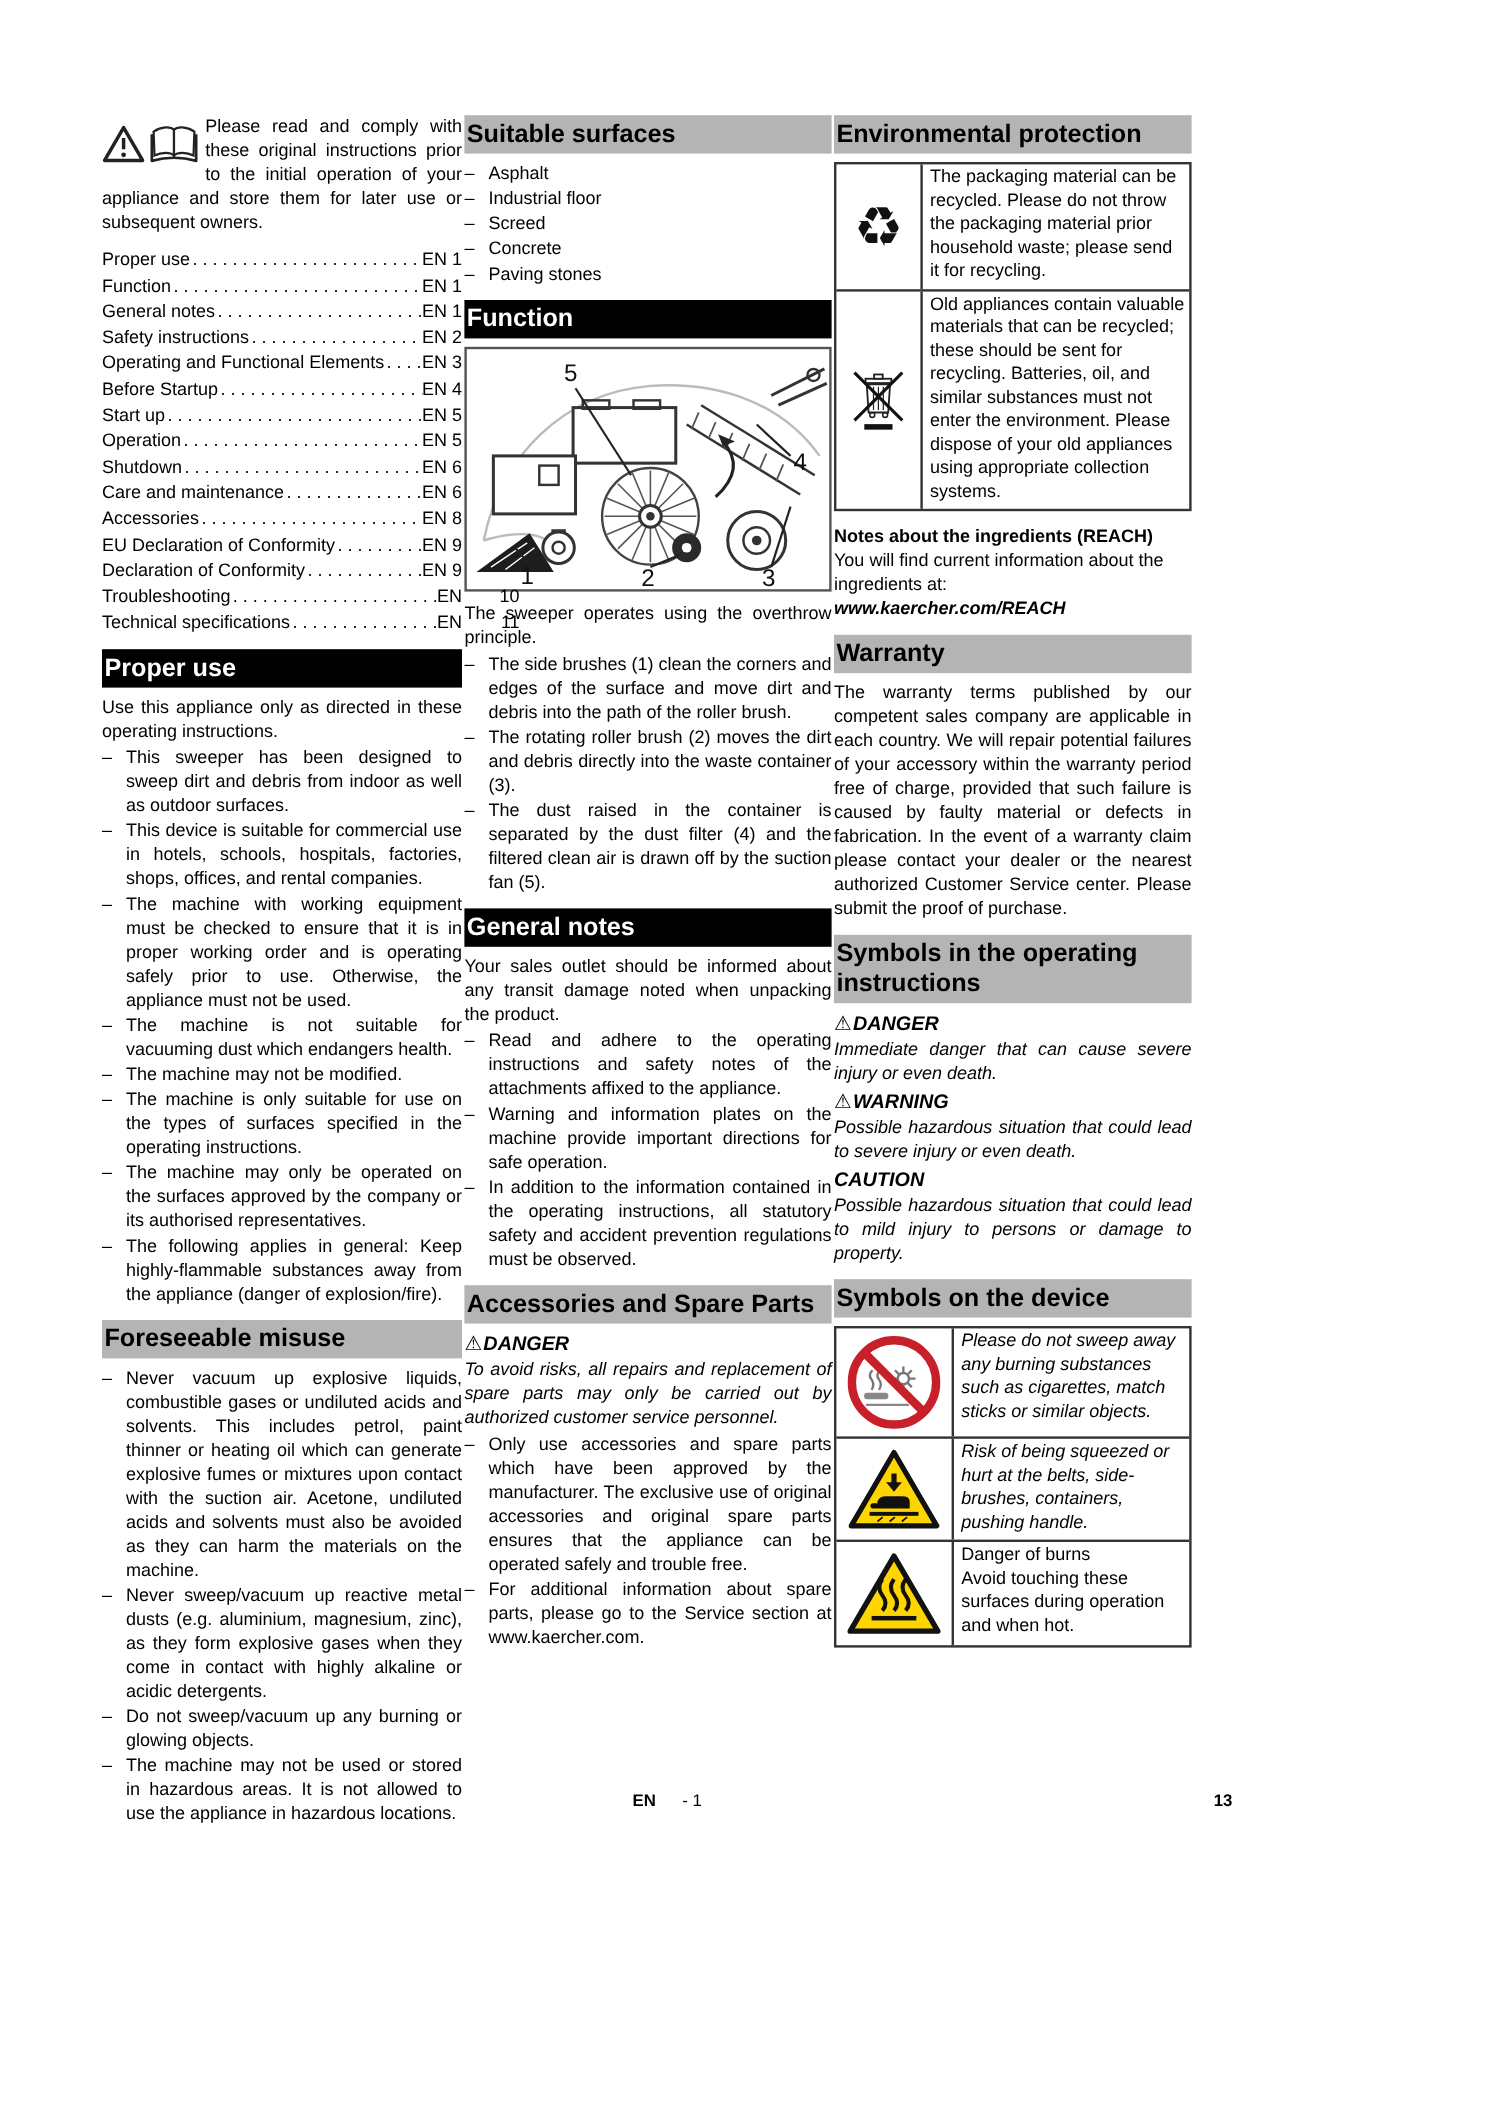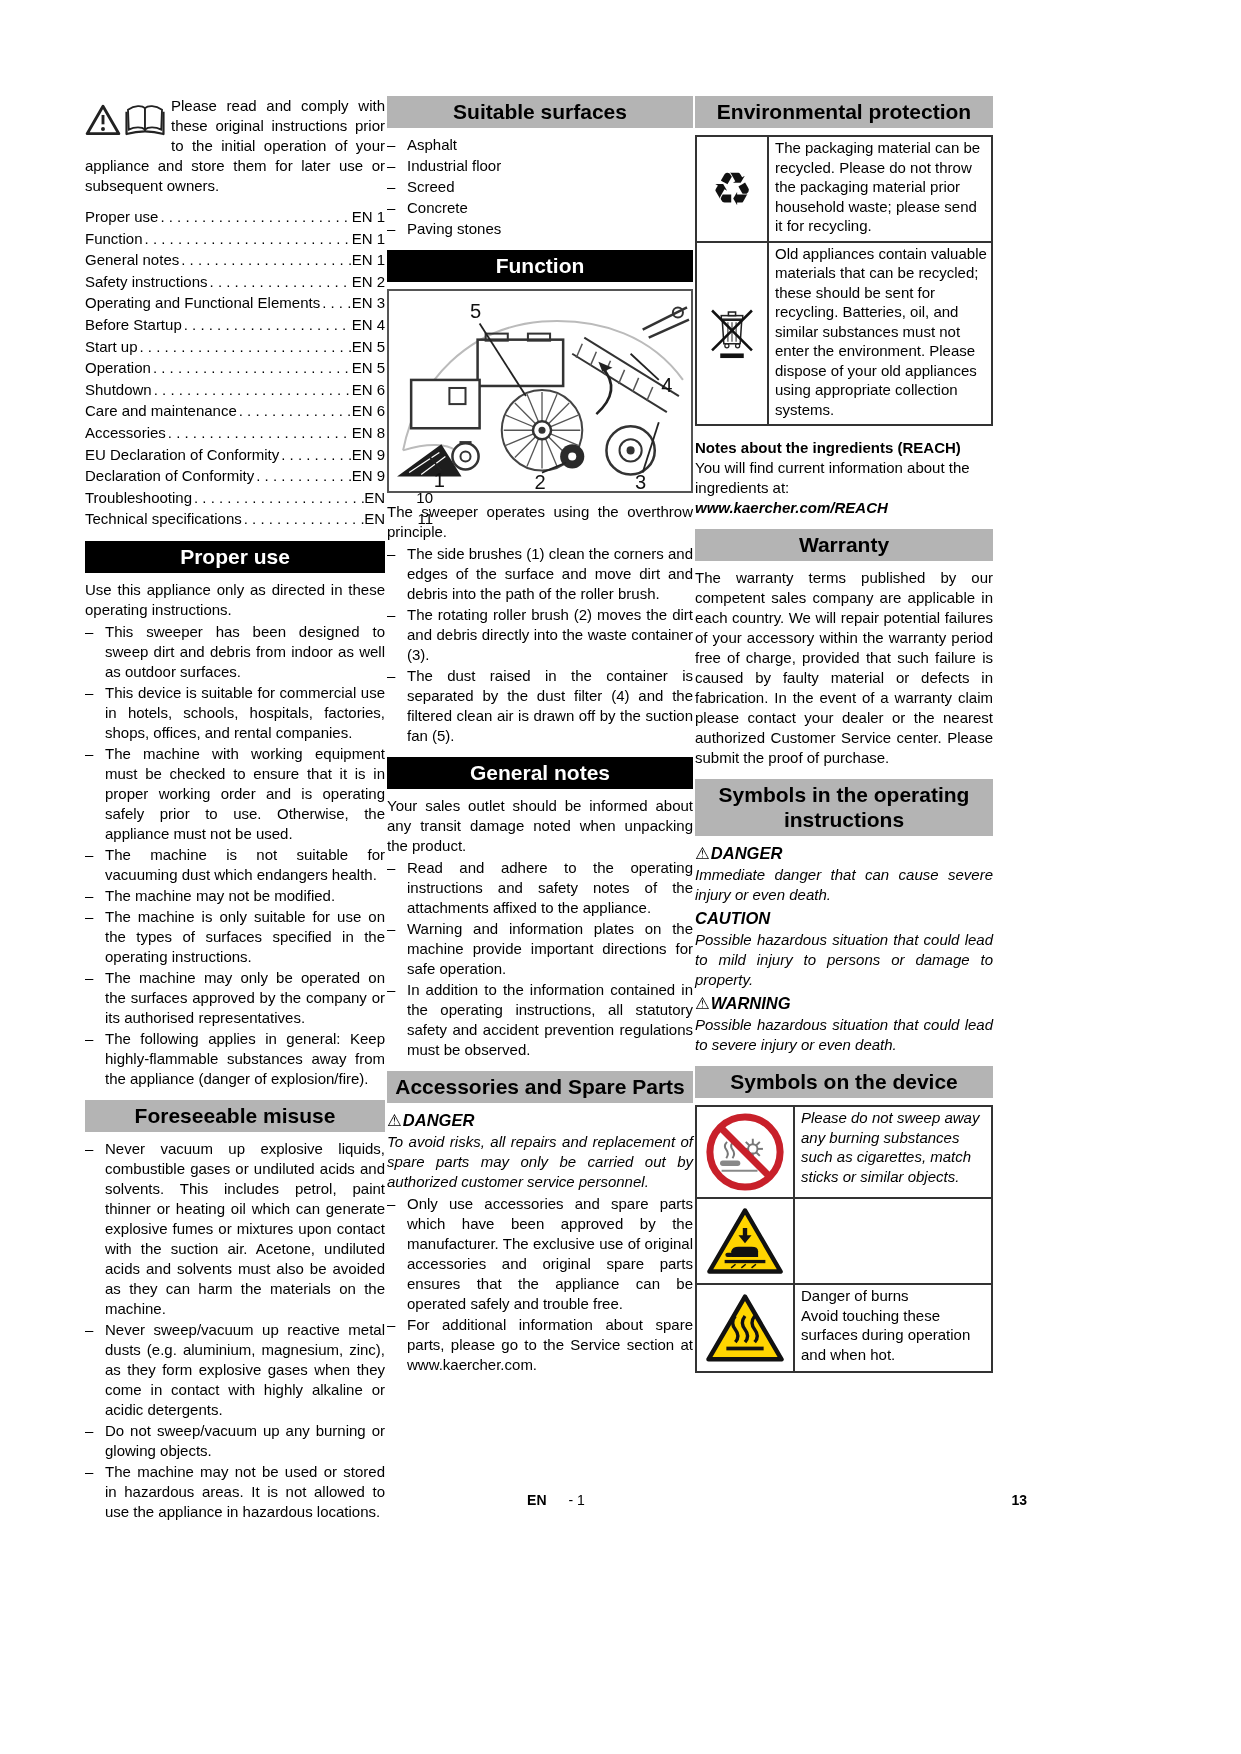--- a/index.html
+++ b/index.html
@@ -3,21 +3,21 @@
 <meta charset="utf-8">
 <style>
   html,body{margin:0;padding:0;background:#fff;}
   body{width:1241px;height:1754px;position:relative;overflow:hidden;
        font-family:"Liberation Sans",sans-serif;color:#000;}
   .page{position:absolute;inset:0;padding:96px 0 0 85px;box-sizing:border-box;}
   .columns{display:grid;grid-template-columns:300px 306px 298px;column-gap:2px;width:942px;align-items:start;}
   .col{font-size:15px;line-height:20px;}
   .columns > .col > :first-child{margin-top:0;}
 
-  .hdr{font-weight:bold;font-size:21px;line-height:25px;text-align:center;
+  .hdr{font-weight:bold;font-size:21px;line-height:25px;text-align:left;
        padding:3px 2px 4px;margin:11px 0 7px;}
   .hdr-black{background:#000;color:#fff;}
   .hdr-gray{background:#b4b4b4;color:#000;}
 
   .para{margin:0 0 2px;text-align:justify;}
   .italic{font-style:italic;}
 
   
   .intro{text-align:justify;margin-bottom:4px;}
   .intro-icons{float:left;width:80px;height:42px;margin:3px 6px 2px 0;display:flex;align-items:center;gap:3px;}
@@ -486,29 +486,29 @@
       <div class="hdr hdr-gray">Symbols in the operating instructions</div>
 
       <div class="sym-entry">
         <div class="danger-head">
           <span class="w-icon">⚠</span><span>DANGER</span>
         </div>
         <p class="para italic">Immediate danger that can cause severe injury or even death.</p>
       </div>
       <div class="sym-entry">
         <div class="danger-head">
-          <span>CAUTION</span>
-        </div>
-        <p class="para italic">Possible hazardous situation that could lead to mild injury to persons or damage to property.</p>
+          <span class="w-icon">⚠</span><span>WARNING</span>
+        </div>
+        <p class="para italic">Possible hazardous situation that could lead to severe injury or even death.</p>
       </div>
       <div class="sym-entry">
         <div class="danger-head">
-          <span class="w-icon">⚠</span><span>WARNING</span>
-        </div>
-        <p class="para italic">Possible hazardous situation that could lead to severe injury or even death.</p>
+          <span>CAUTION</span>
+        </div>
+        <p class="para italic">Possible hazardous situation that could lead to mild injury to persons or damage to property.</p>
       </div>
 
       <div class="hdr hdr-gray">Symbols on the device</div>
 
       <div class="tbl dev">
         <div class="tbl-row">
           <div class="cell-icon">
             <svg width="78" height="78" viewBox="0 0 100 100">
               <circle cx="50" cy="50" r="45" fill="#fff" stroke="#c8202a" stroke-width="9"></circle>
               <g stroke="#777" stroke-width="2.5" fill="none">
@@ -539,20 +539,21 @@
               <path d="M36,62 q2,-6 10,-6 h18 q9,0 9,6 v8 h-37 z" fill="#111"></path>
               <rect x="28" y="64" width="10" height="6" rx="3" fill="#111"></rect>
               <rect x="27" y="74" width="56" height="4.5" fill="#111"></rect>
               <g stroke="#111" stroke-width="2">
                   <line x1="36" y1="85" x2="42" y2="80"></line>
                   <line x1="50" y1="85" x2="56" y2="80"></line>
                   <line x1="64" y1="85" x2="70" y2="80"></line>
                 </g>
             </svg>
           </div>
+          <div class="cell-text italic">Risk of being squeezed or hurt at the belts, side-brushes, containers, pushing handle.</div>
         </div>
         <div class="tbl-row">
           <div class="cell-icon">
             <svg width="82" height="74" viewBox="0 0 110 96">
               <path d="M55,6 L104,90 L6,90 Z" fill="#ffd500" stroke="#111" stroke-width="6" stroke-linejoin="round"></path>
               <g stroke="#111" stroke-width="4.5" fill="none">
                 <path d="M42,32 q-7,9 0,18 q7,9 0,17"></path>
                 <path d="M55,32 q-7,9 0,18 q7,9 0,17"></path>
                 <path d="M68,32 q-7,9 0,18 q7,9 0,17"></path>
               </g>

